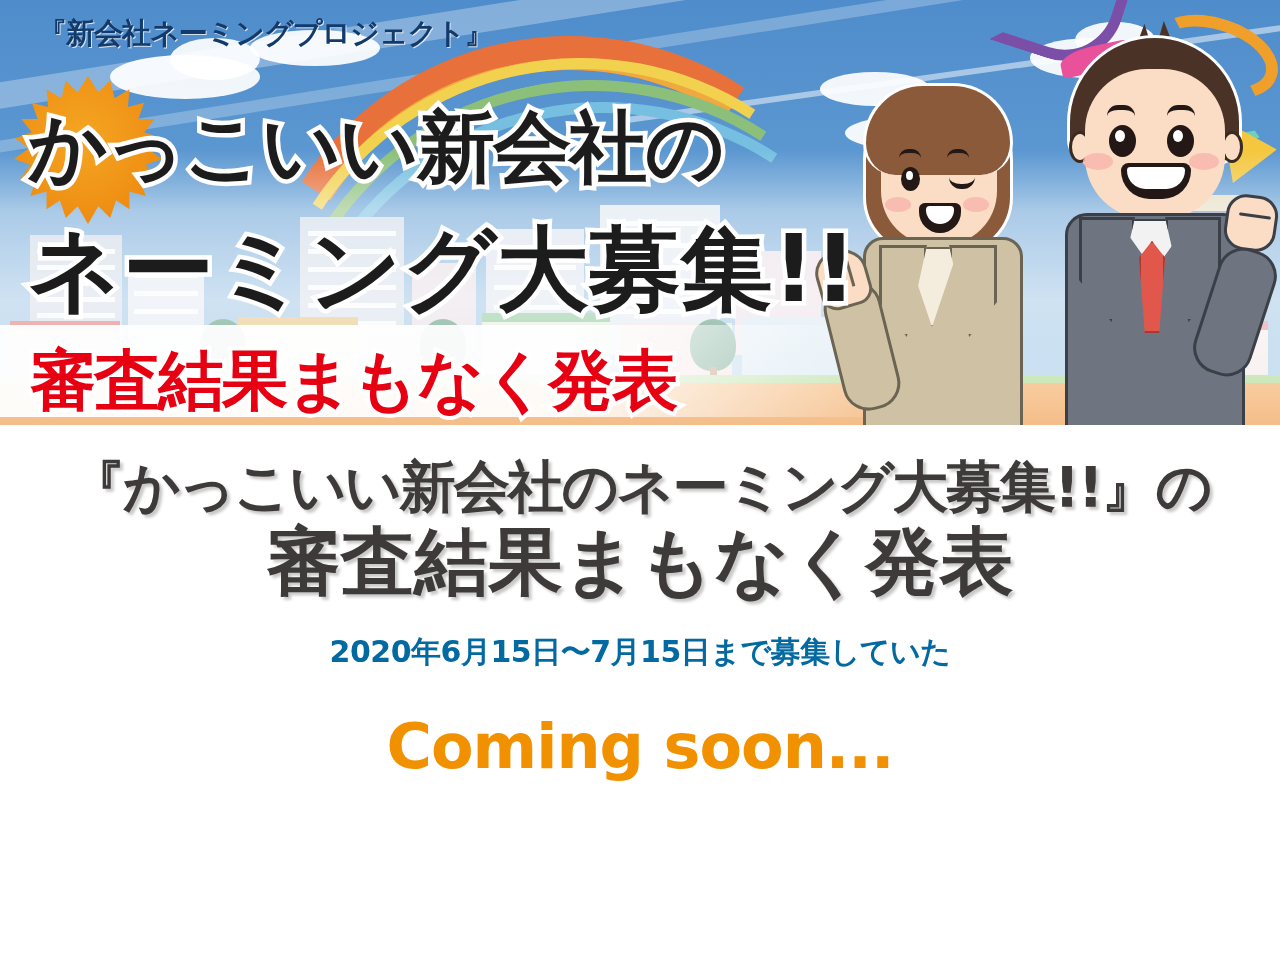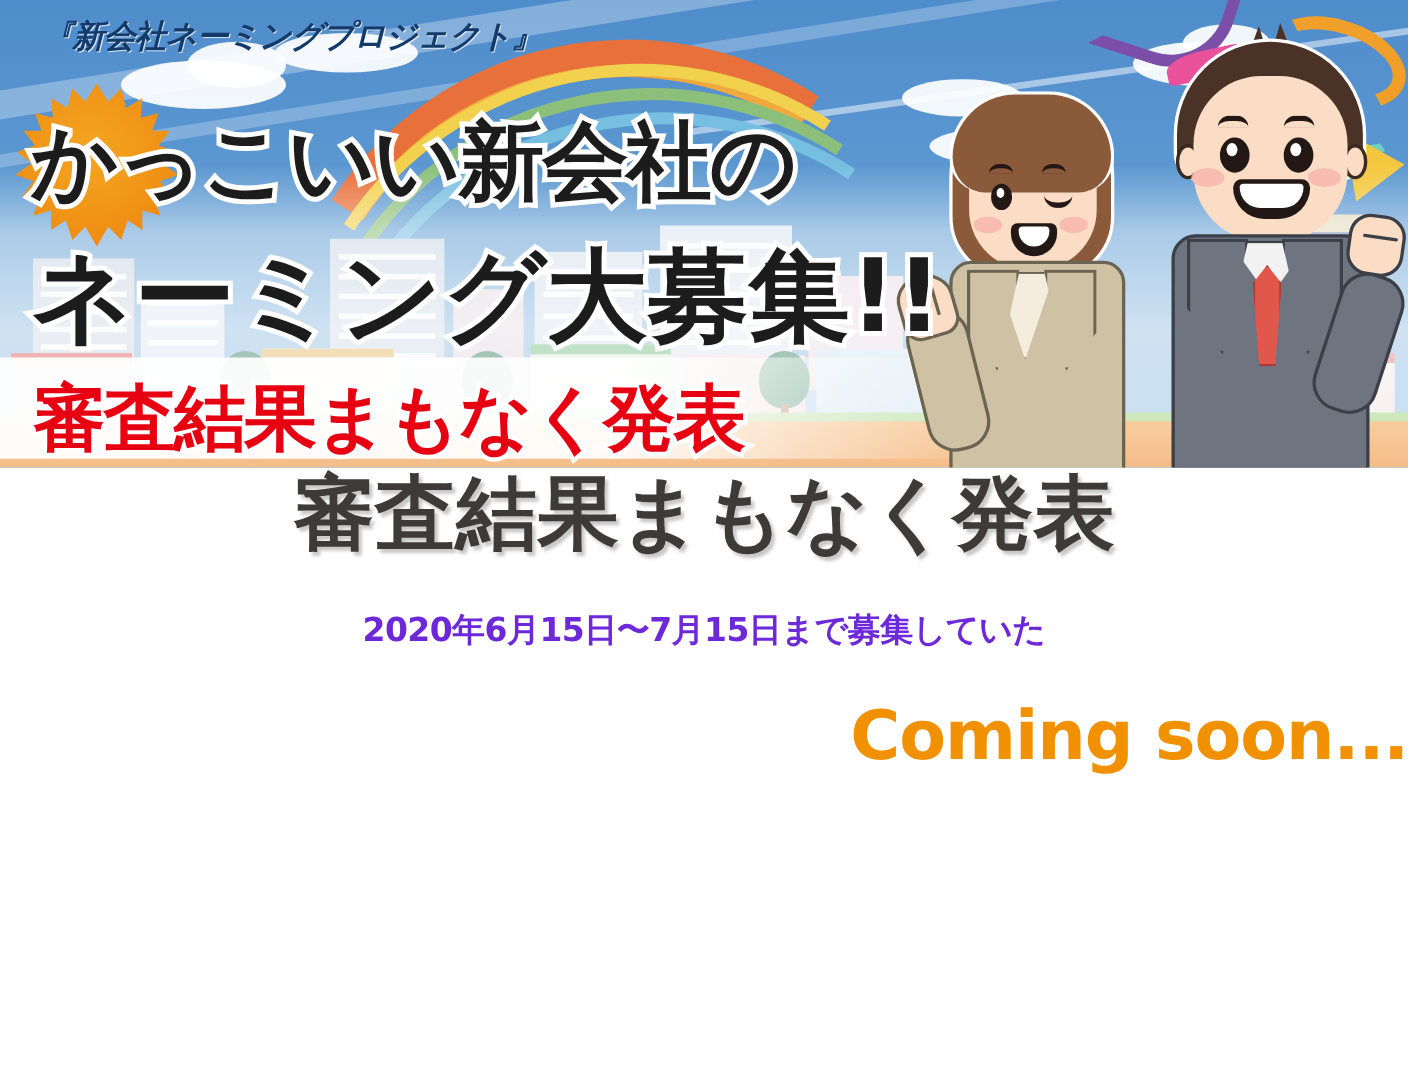--- a/index.html
+++ b/index.html
@@ -186,21 +186,20 @@
   
   .tag {
     position: absolute;
     left: 38px; top: 14px;
     font-size: 29px;
     font-weight: bold;
     color: #123a6b;
     letter-spacing: -1px;
     text-shadow: 1px 1px 0 rgba(255,255,255,.75);
     white-space: nowrap;
-    font-style: italic;
   }
 
   
   .sunburst {
     position: absolute;
     left: 14px; top: 76px;
     width: 148px; height: 148px;
     background: radial-gradient(circle at 46% 42%, #f5a623 0%, #ee8d12 70%, #e8840c 100%);
     clip-path: polygon(
       50% 0%, 57% 11%, 65% 3%, 68% 15%, 78% 9%, 77% 21%, 88% 18%, 84% 29%,
@@ -395,36 +394,35 @@
     font-weight: bold;
     color: #3d3a39;
     letter-spacing: -2px;
     text-shadow: 3px 3px 3px rgba(0,0,0,0.22);
     white-space: nowrap;
   }
   .h-main-1 { font-size: 56px; line-height: 1.15; padding-top: 30px; }
   .h-main-2 { font-size: 74px; line-height: 1.1; letter-spacing: 0; margin-top: 2px; }
 
   .body-text {
-    margin-top: 43px;
+    margin-top: 26px;
     font-size: 30px;
     line-height: 1.56;
-    color: #6d28d9;
+    color: #0369a1;
     font-weight: bold;
     letter-spacing: -0.5px;
   }
   .body-text p { white-space: nowrap; }
 
   .coming {
     margin-top: 34px;
     font-size: 62px;
     font-weight: bold;
     color: #f29100;
     letter-spacing: -1px;
-    text-align: right;
   }
 </style>
 </head>
 <body>
 
 <div class="page">
 
   <div class="banner">
 
     <div class="sky"></div>
@@ -576,20 +574,21 @@
     </div>
 
     <div class="tag">『新会社ネーミングプロジェクト』</div>
     <div class="sunburst"></div>
     <div class="hl hl1">かっこいい新会社の</div>
     <div class="hl hl2">ネーミング大募集!!</div>
     <div class="hl-red">審査結果まもなく発表</div>
   </div>
 
   <div class="content">
+    <div class="h-main h-main-1">『かっこいい新会社のネーミング大募集!!』の</div>
     <div class="h-main h-main-2">審査結果まもなく発表</div>
 
     <div class="body-text">
       <p>2020年6月15日〜7月15日まで募集していた</p>
     </div>
 
     <div class="coming">Coming soon...</div>
   </div>
 
 </div>

